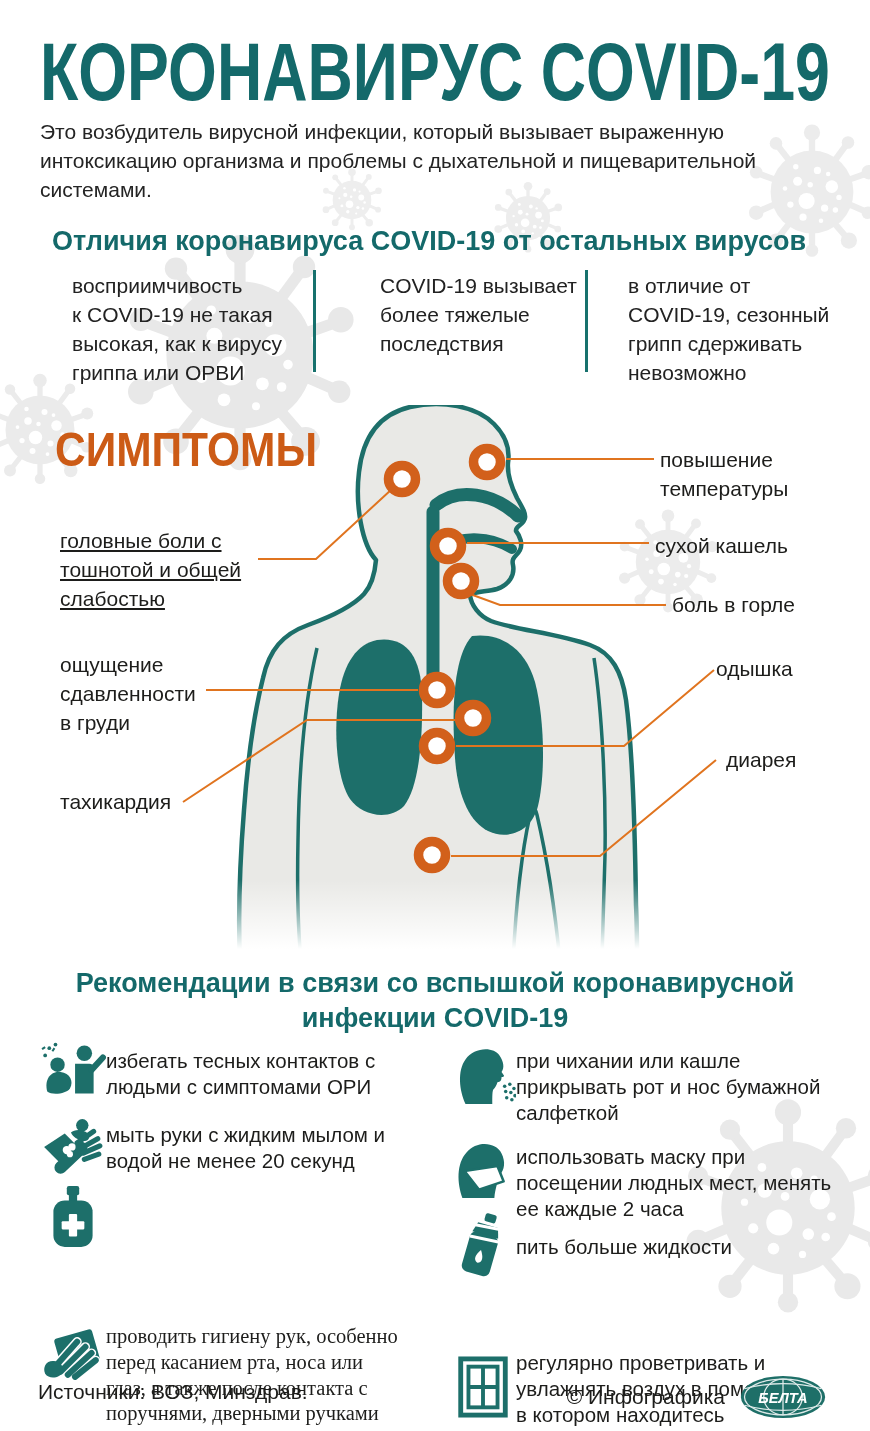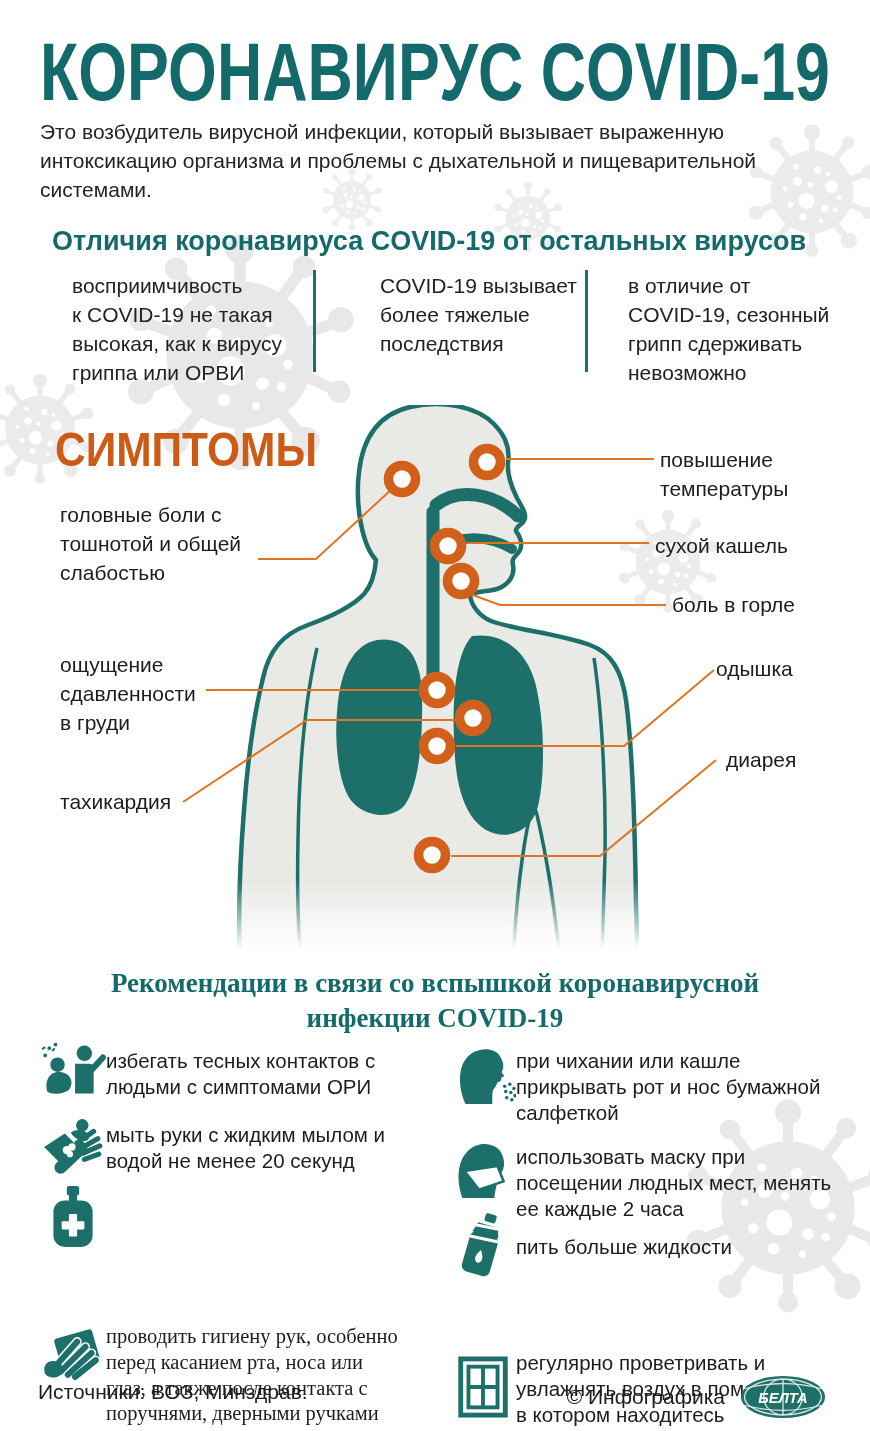--- a/index.html
+++ b/index.html
@@ -13,21 +13,21 @@
   .diff-heading{left:52px;top:226px;width:790px;font-size:27px;font-weight:bold;color:#14696a;margin:0;}
   .col{top:272px;font-size:21px;line-height:1.38;color:#222;margin-left:20px;}
   .col1{left:52px;width:252px;}
   .col2{left:360px;width:218px;}
   .col3{left:608px;width:222px;}
   .divider{top:270px;width:2.5px;height:102px;background:#17716d;}
   .d1{left:313px;}
   .d2{left:585px;}
   .sym-label{font-size:21px;line-height:1.38;color:#1d1d1b;z-index:3;}
   .rec-heading{left:40px;top:966px;width:790px;margin:0;text-align:center;
-               font-size:27px;font-weight:bold;color:#14696a;line-height:1.28;font-family:Liberation Serif, serif;}
+               font-size:27px;font-weight:bold;color:#14696a;line-height:1.28;}
   .rec-row{position:absolute;display:flex;align-items:flex-start;z-index:2;}
   .rec-icon{flex:0 0 66px;}
   .rec-text{font-size:20.5px;line-height:1.26;color:#1d1d1b;margin-top:6px;}
   .footer-sources{left:38px;top:1380px;font-size:21px;color:#1d1d1b;}
   .footer-credit{position:absolute;right:43px;top:1374px;display:flex;gap:14px;align-items:center;z-index:2;}
   .credit-text{font-size:21px;color:#1d1d1b;}
   svg{display:block;}
 </style>
 </head>
 <body>
@@ -184,21 +184,21 @@
     <circle cx="402" cy="479" r="13.5"></circle>
     <circle cx="448" cy="546" r="13.5"></circle>
     <circle cx="461" cy="581" r="13.5"></circle>
     <circle cx="437" cy="690" r="13.5"></circle>
     <circle cx="473" cy="718" r="13.5"></circle>
     <circle cx="437" cy="746" r="13.5"></circle>
     <circle cx="432" cy="855" r="13.5"></circle>
   </g>
 </svg>
 
-<div class="abs sym-label pre" style="left:60px;top:501px;width:205px;">головные боли с
+<div class="abs sym-label pre" style="left:60px;top:527px;width:205px;text-decoration:underline;">головные боли с
 тошнотой и общей
 слабостью</div>
 <div class="abs sym-label pre" style="left:60px;top:651px;width:160px;">ощущение
 сдавленности
 в груди</div>
 <div class="abs sym-label pre" style="left:60px;top:788px;width:160px;">тахикардия</div>
 <div class="abs sym-label pre" style="left:660px;top:446px;width:170px;">повышение
 температуры</div>
 <div class="abs sym-label pre" style="left:655px;top:532px;width:180px;">сухой кашель</div>
 <div class="abs sym-label pre" style="left:672px;top:591px;width:170px;">боль в горле</div>

